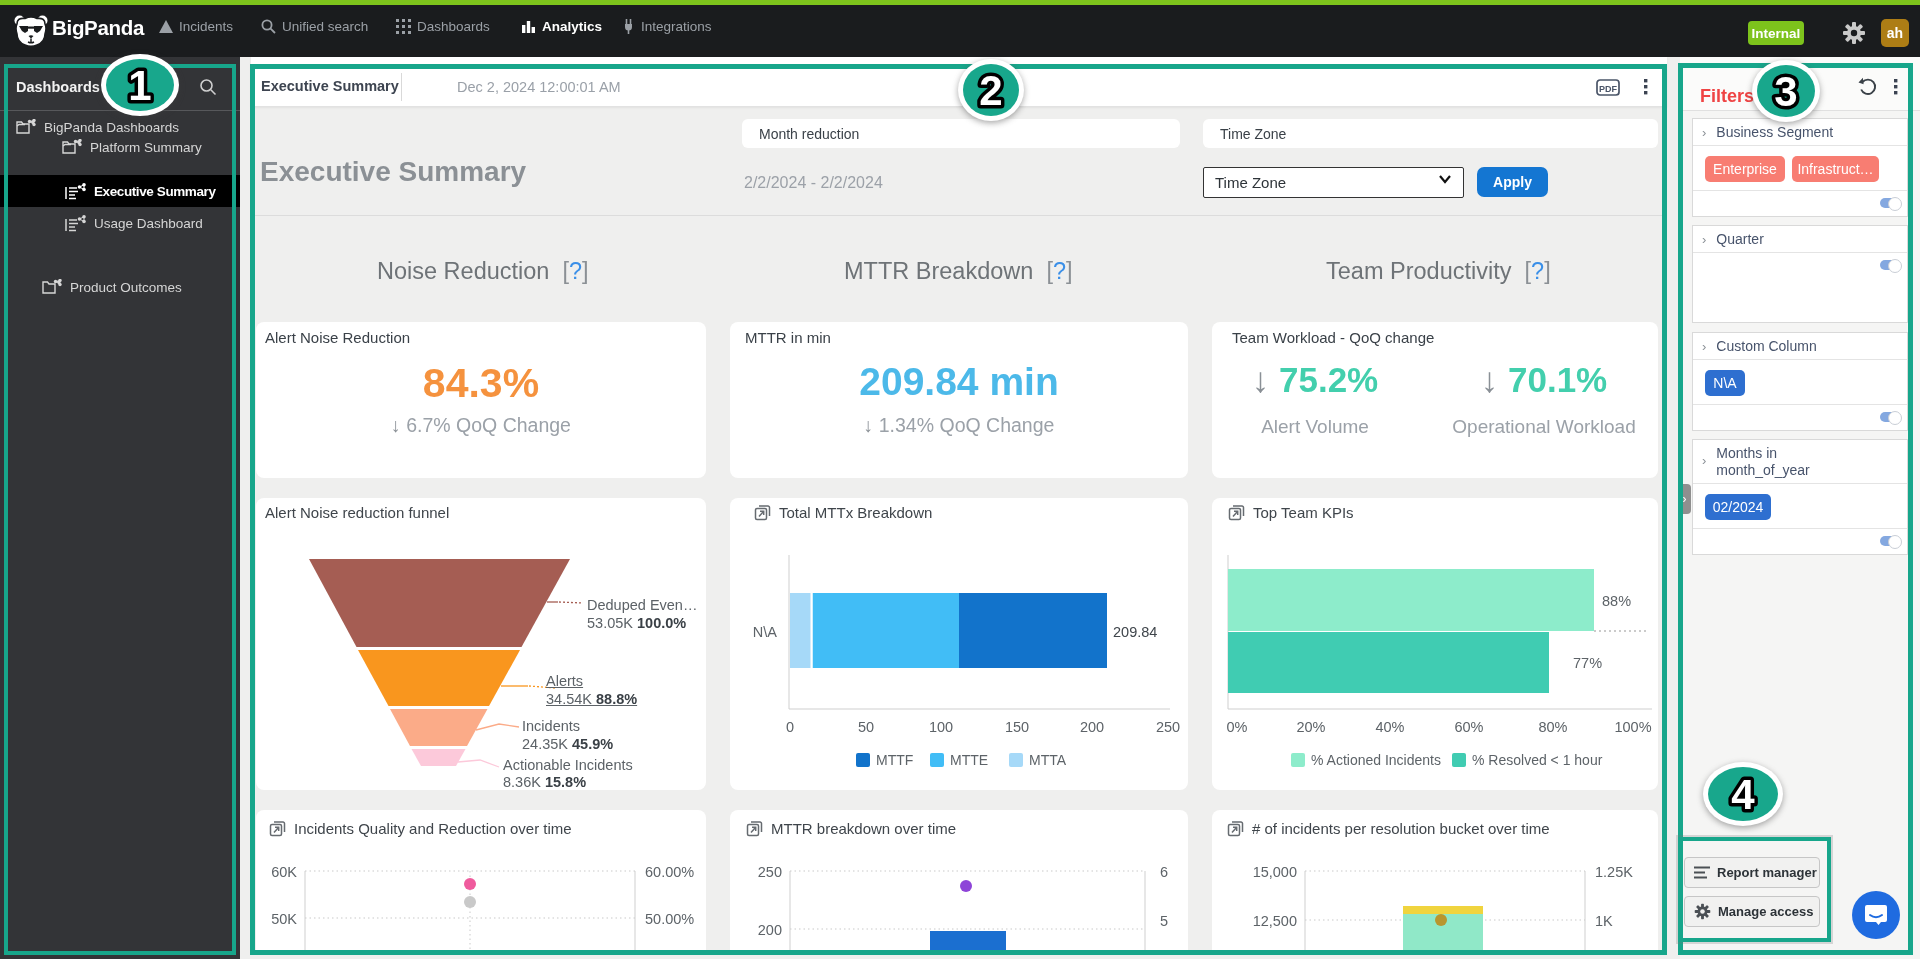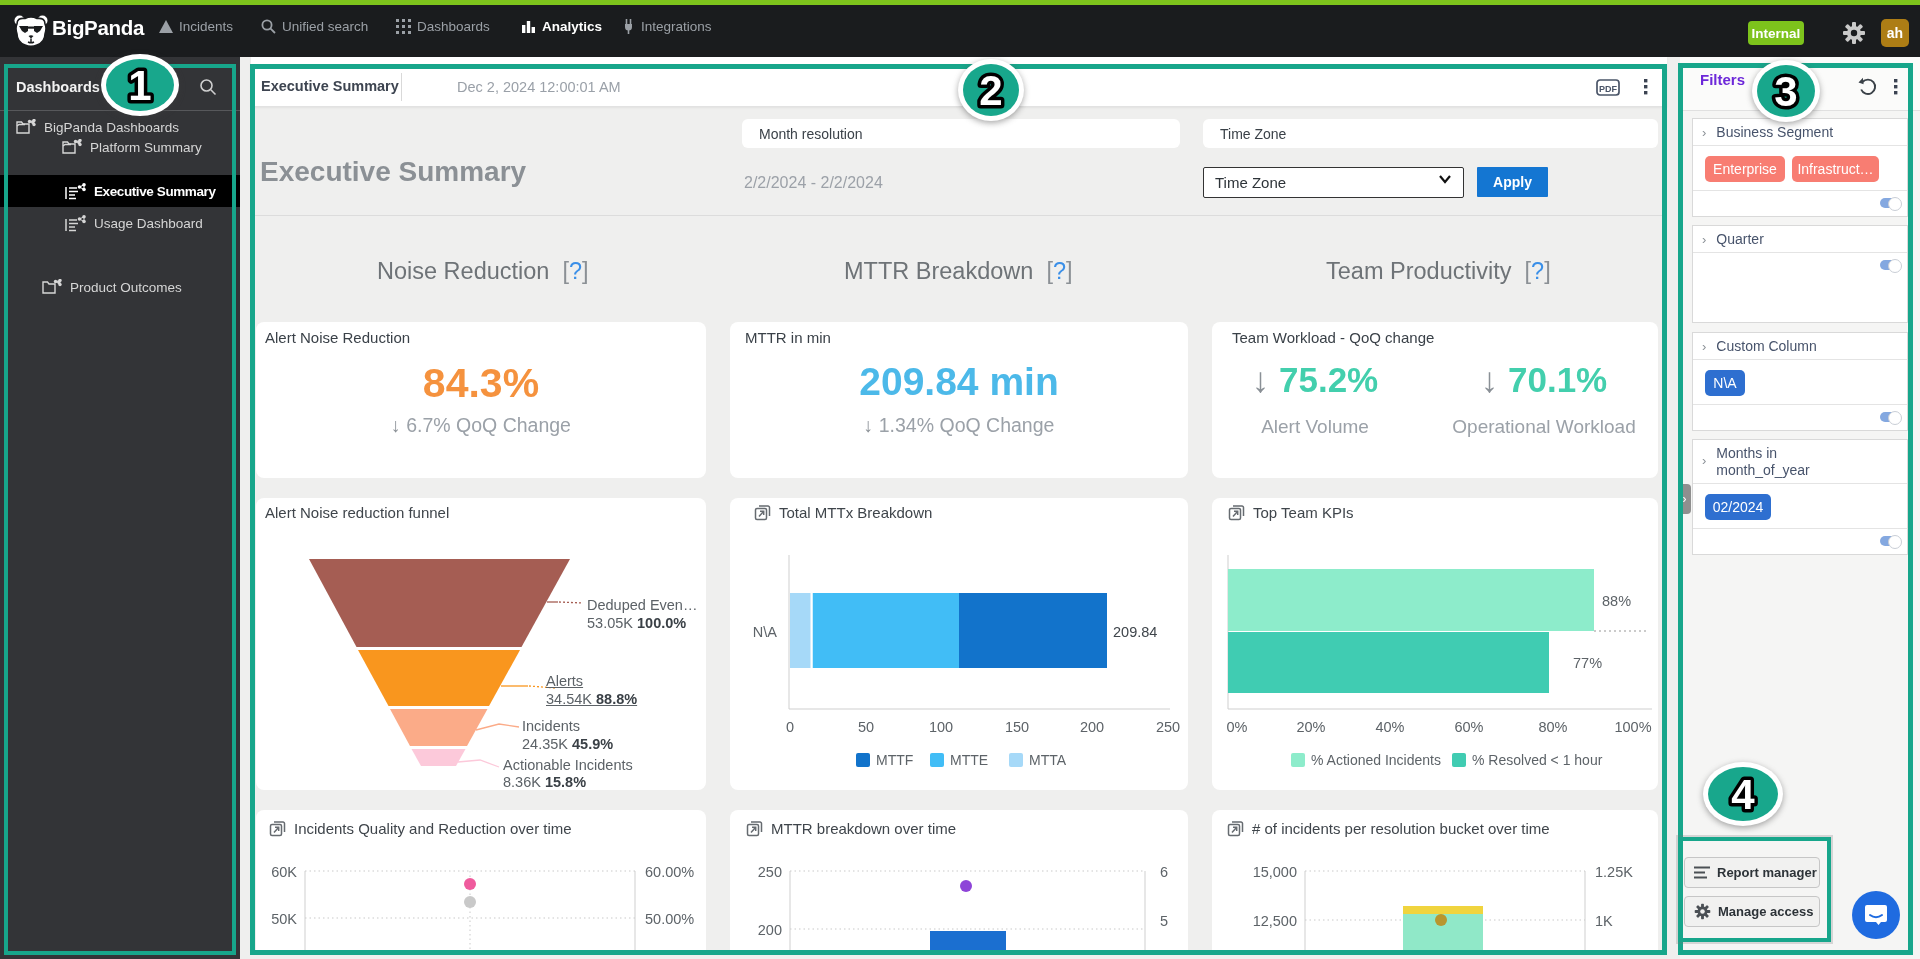--- a/index.html
+++ b/index.html
@@ -45,35 +45,35 @@
 #mt-box { left:742px; top:119px; width:438px; height:29px; }
 #mt-label { position:absolute; left:759px; top:126px; font-size:14px; color:#3a4148; }
 #tz-box { left:1203px; top:119px; width:455px; height:29px; }
 #tz-label { position:absolute; left:1220px; top:126px; font-size:14px; color:#3a4148; }
 #daterange { position:absolute; left:744px; top:174px; color:#9ca1a8; font-size:16px; }
 #tz-select { position:absolute; left:1203px; top:167px; width:261px; height:31px; background:#fff;
   border:1px solid #333; border-radius:2px; font-size:15px; color:#2d3338;
   display:flex; align-items:center; padding-left:11px; }
 #tz-chev { position:absolute; left:1438px; top:172px; width:14px; height:14px; }
 #apply { position:absolute; left:1477px; top:167px; width:71px; height:30px; background:#1476d2;
-  color:#fff; font-size:14px; font-weight:bold; border-radius:1px;
+  color:#fff; font-size:14px; font-weight:bold; border-radius:7px;
   display:flex; align-items:center; justify-content:center; }
 #hdr-div { position:absolute; left:253px; top:215px; width:1410px; height:1px; background:#dcdcdc; }
 
 .sechead { position:absolute; top:258px; font-size:23.5px; color:#6e7377; white-space:nowrap; }
 .sechead .q { color:#3a8fe8; }
 
 .card { position:absolute; background:#fff; border-radius:8px; }
 .cardlabel { position:absolute; font-size:15px; color:#3a4148; }
 .cardtitle { position:absolute; font-size:15px; color:#3f454b; display:flex; align-items:center; gap:8px; white-space:nowrap; }
 
 
 #filtersbg { left:1680px; top:57px; width:240px; height:902px; background:#f5f5f4; }
 #filterstop { left:1680px; top:57px; width:240px; height:53px; background:#fbfbfa; }
-#f-title { position:absolute; left:1700px; top:71px; color:#6d28d9; font-size:15px; font-weight:bold; }
+#f-title { position:absolute; left:1700px; top:86px; color:#ef4444; font-size:18px; font-weight:bold; }
 #f-div { position:absolute; left:1680px; top:110px; width:240px; height:1px; background:#e0e0e0; }
 .fcard { position:absolute; left:1692px; width:216px; background:#fff; border:1px solid #d9d9d9; }
 .fhead { height:27px; display:flex; align-items:center; gap:10px; padding-left:9px;
   color:#47536b; font-size:14px; border-bottom:1px solid #e4e4e4; }
 .fchips { position:relative; border-bottom:1px solid #e4e4e4; }
 .chip { position:absolute; height:26px; border-radius:5px; color:#fff; font-size:14px;
   display:flex; align-items:center; justify-content:center; }
 .chip.red { background:#f87d72; }
 .chip.blue { background:#2e6fd0; }
 .ftoggle { position:relative; }
@@ -276,21 +276,21 @@
   <svg class="abs" width="4" height="16" style="left:1644px; top:79px;">
       <g fill="#3b4352">
         <rect y="0" width="3.4" height="3.4"></rect>
         <rect y="6" width="3.4" height="3.4"></rect>
         <rect y="12" width="3.4" height="3.4"></rect>
       </g>
     </svg>
 
   <div id="bigtitle">Executive Summary</div>
   <div class="whitebox" id="mt-box"></div>
-    <div id="mt-label">Month resolution</div>
+    <div id="mt-label">Month reduction</div>
   <div class="whitebox" id="tz-box"></div>
     <div id="tz-label">Time Zone</div>
   <div id="daterange">2/2/2024 - 2/2/2024</div>
   <div id="tz-select">Time Zone</div>
   <svg class="abs" id="tz-chev" viewBox="0 0 14 14">
       <path d="M2,4 L7,10 L12,4" fill="none" stroke="#111" stroke-width="2.2"></path>
     </svg>
   <div id="apply">Apply</div>
   <div id="hdr-div"></div>
 

